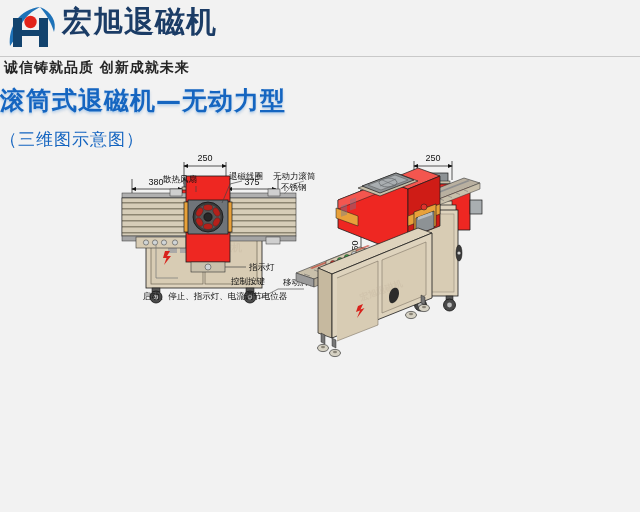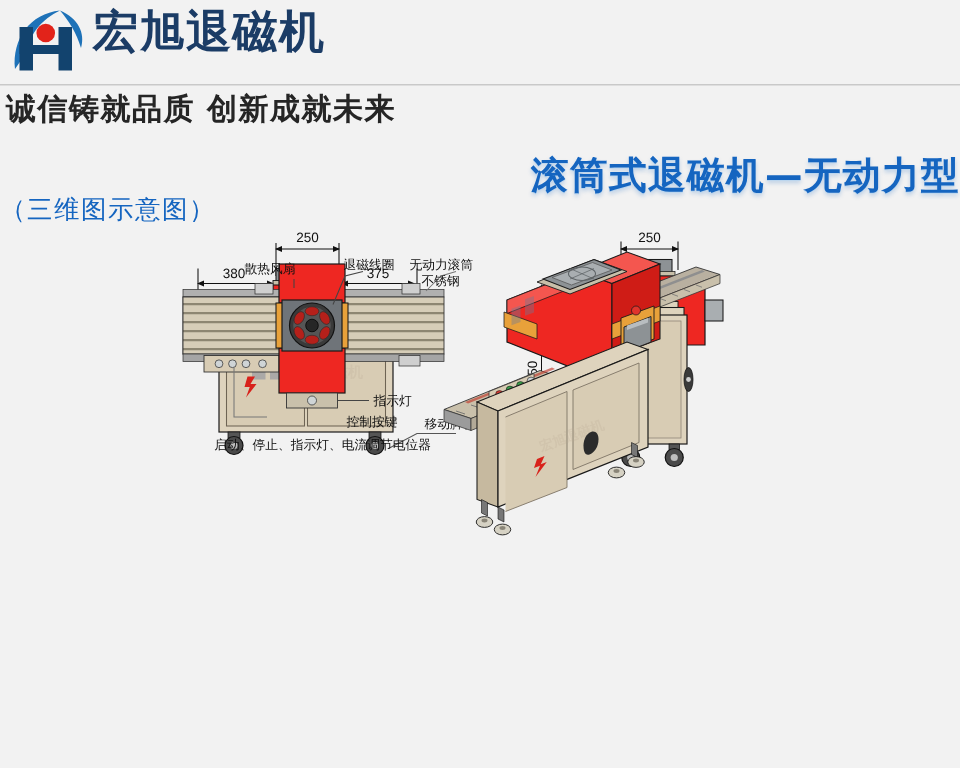--- a/index.html
+++ b/index.html
@@ -11,28 +11,28 @@
   .page{position:absolute;left:0;top:0;width:640px;height:512px;background:#f2f2f2;padding-left:48px;}
 
   
   .header{position:absolute;left:0;top:0;width:640px;height:78px;background:#f2f2f2;}
   .logo-mark{position:absolute;left:6px;top:6px;width:52px;height:44px;}
   .brand-cn{position:absolute;left:62px;top:6px;font-size:30px;font-weight:bold;color:#1b3c66;
             letter-spacing:1px;font-family:"DejaVu Sans",sans-serif;line-height:32px;white-space:nowrap;}
   .brand-en{position:absolute;left:64px;top:38px;font-size:11px;color:#2a2a2a;white-space:nowrap;
             font-family:"Liberation Serif",serif;letter-spacing:.3px;}
   .hdr-rule{position:absolute;left:0;top:56px;width:640px;height:1px;background:#c9c9c9;}
-  .slogan{position:absolute;left:4px;top:59px;font-size:20px;color:#252525;font-weight:bold;
+  .slogan{position:absolute;left:4px;top:59px;font-size:14px;color:#252525;font-weight:bold;
           font-family:"DejaVu Sans",sans-serif;white-space:nowrap;letter-spacing:1px;}
 
   
-  .title{position:absolute;left:0;top:84px;width:640px;text-align:right;
+  .title{position:absolute;left:0;top:84px;width:640px;text-align:left;
          font-size:25px;font-weight:bold;color:#1565c0;letter-spacing:1px;
          font-family:"DejaVu Sans",sans-serif;
-         text-shadow:0 1px 0 #bcd6ee,0 2px 3px rgba(21,101,192,.25);margin-top:16px;}
+         text-shadow:0 1px 0 #bcd6ee,0 2px 3px rgba(21,101,192,.25);}
   .subtitle{position:absolute;left:0;top:128px;width:640px;
             font-size:17px;color:#1565c0;font-family:"DejaVu Sans",sans-serif;letter-spacing:1px;}
 
   
   .figures{position:absolute;left:118px;top:148px;width:406px;height:310px;background:#f2f2f2;}
   .svgfig{position:absolute;left:0;top:0;}
 
   .dimtxt{font-family:"Liberation Sans",sans-serif;font-size:9px;fill:#111;}
   .lbl2{font-family:"DejaVu Sans",sans-serif;font-size:8.5px;fill:#111;}
   .wm{font-family:"DejaVu Sans",sans-serif;fill:#b9a893;opacity:.55;}

